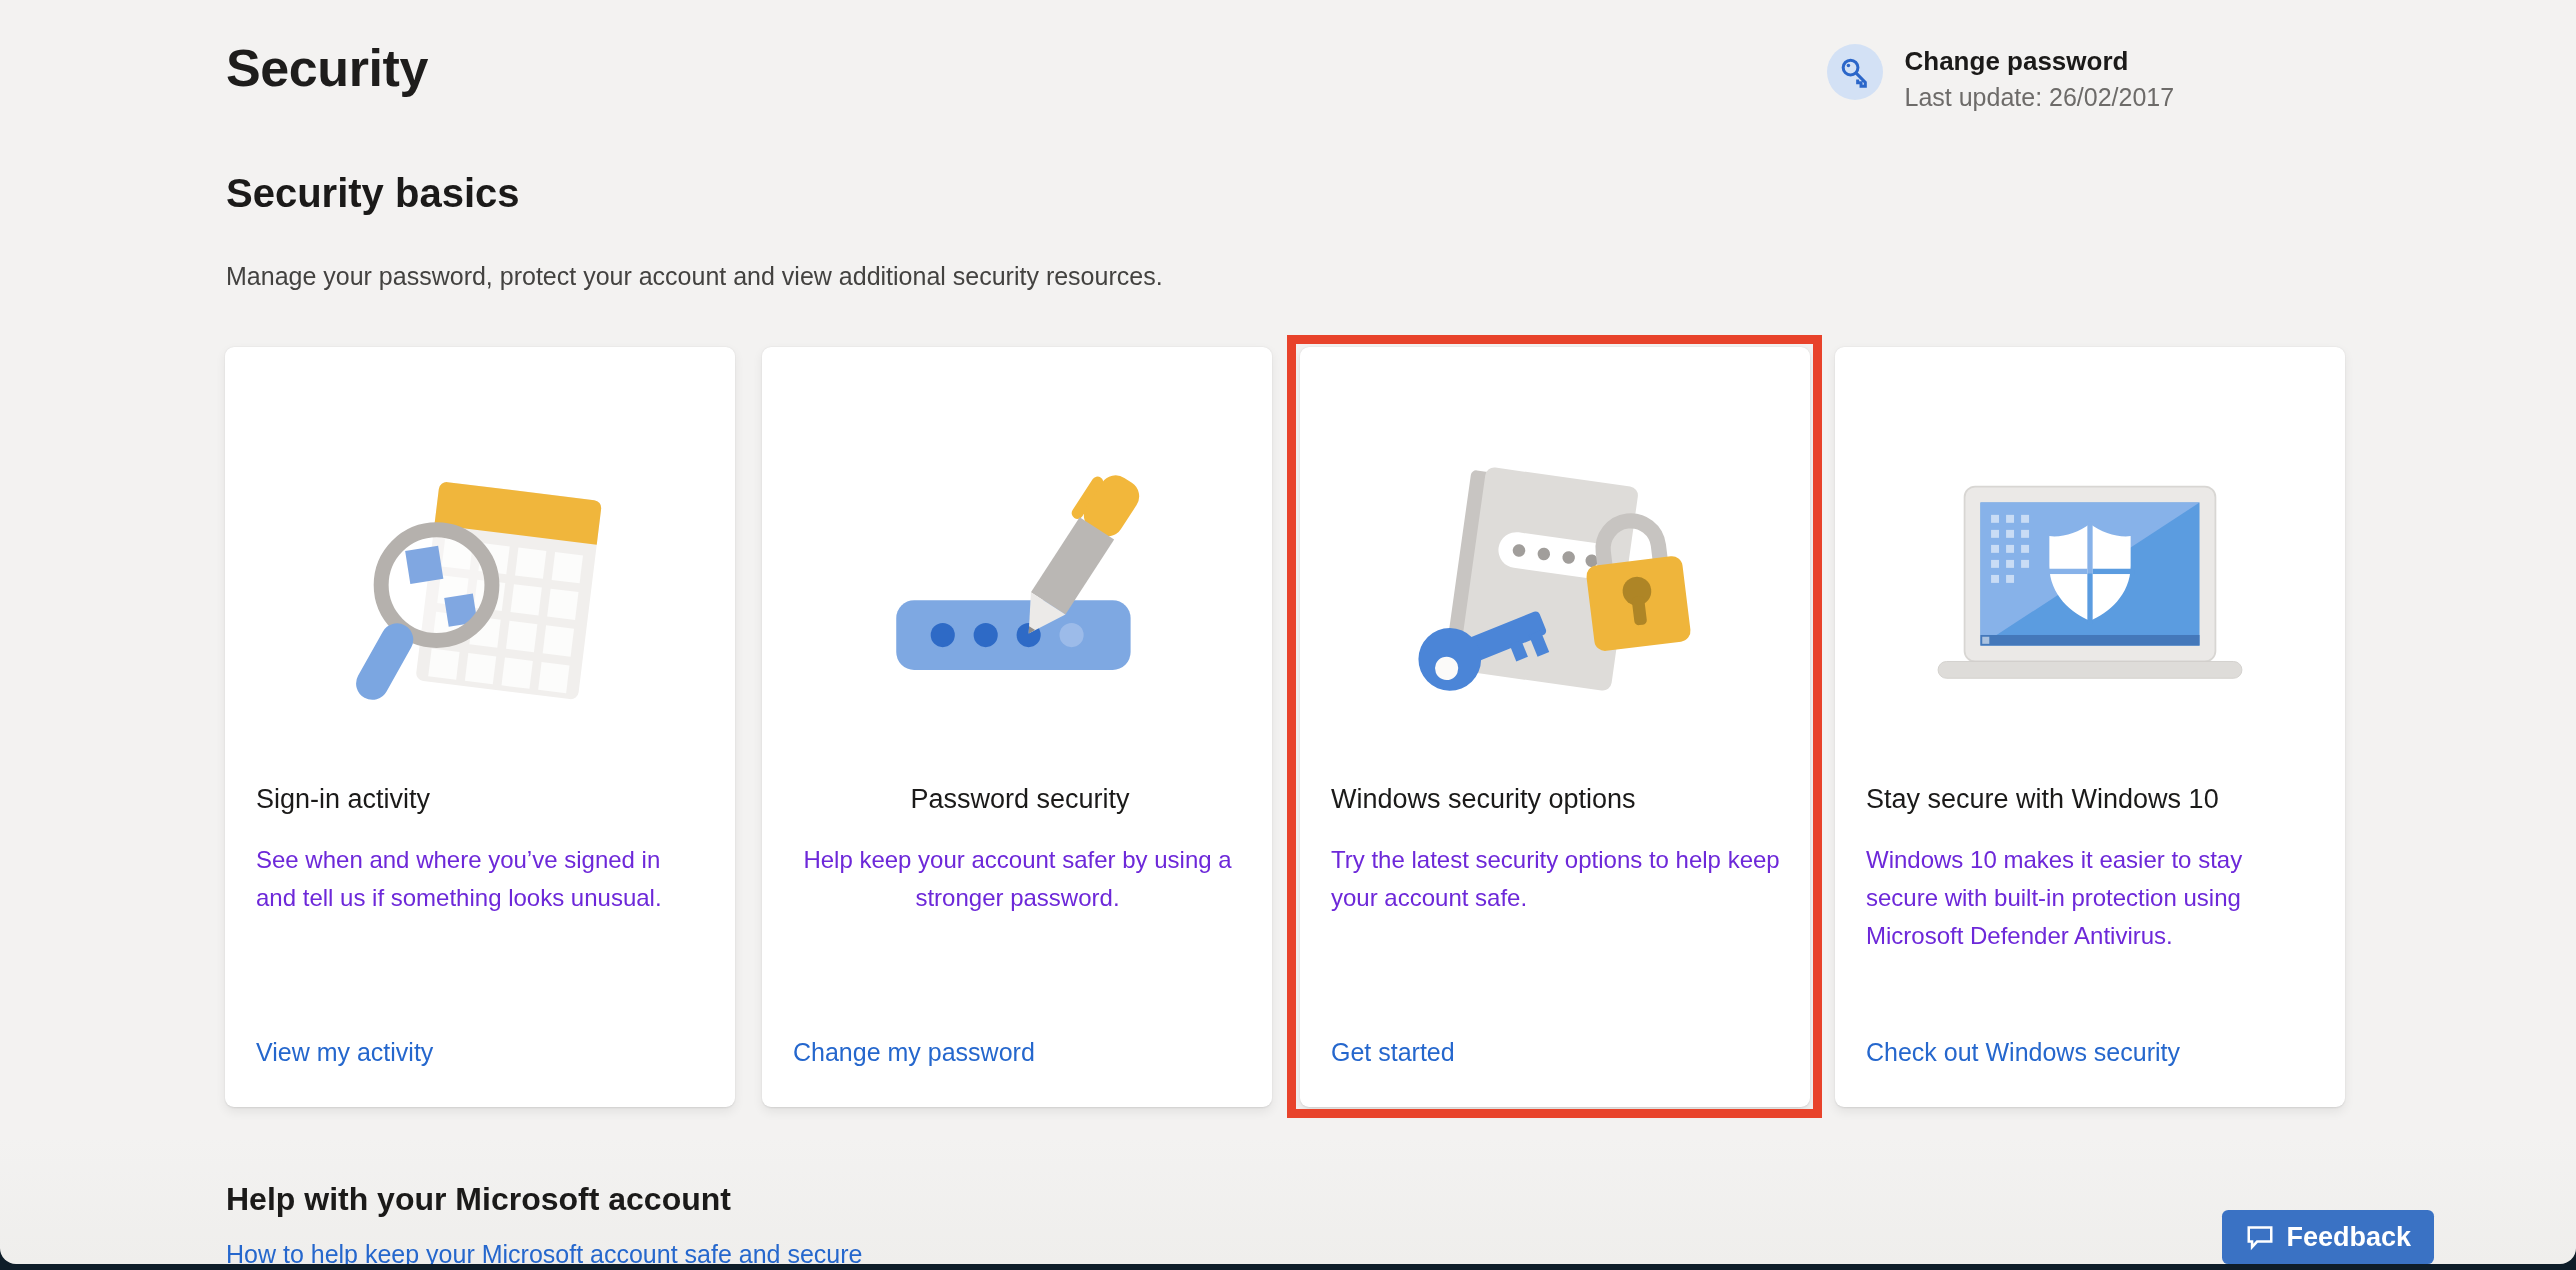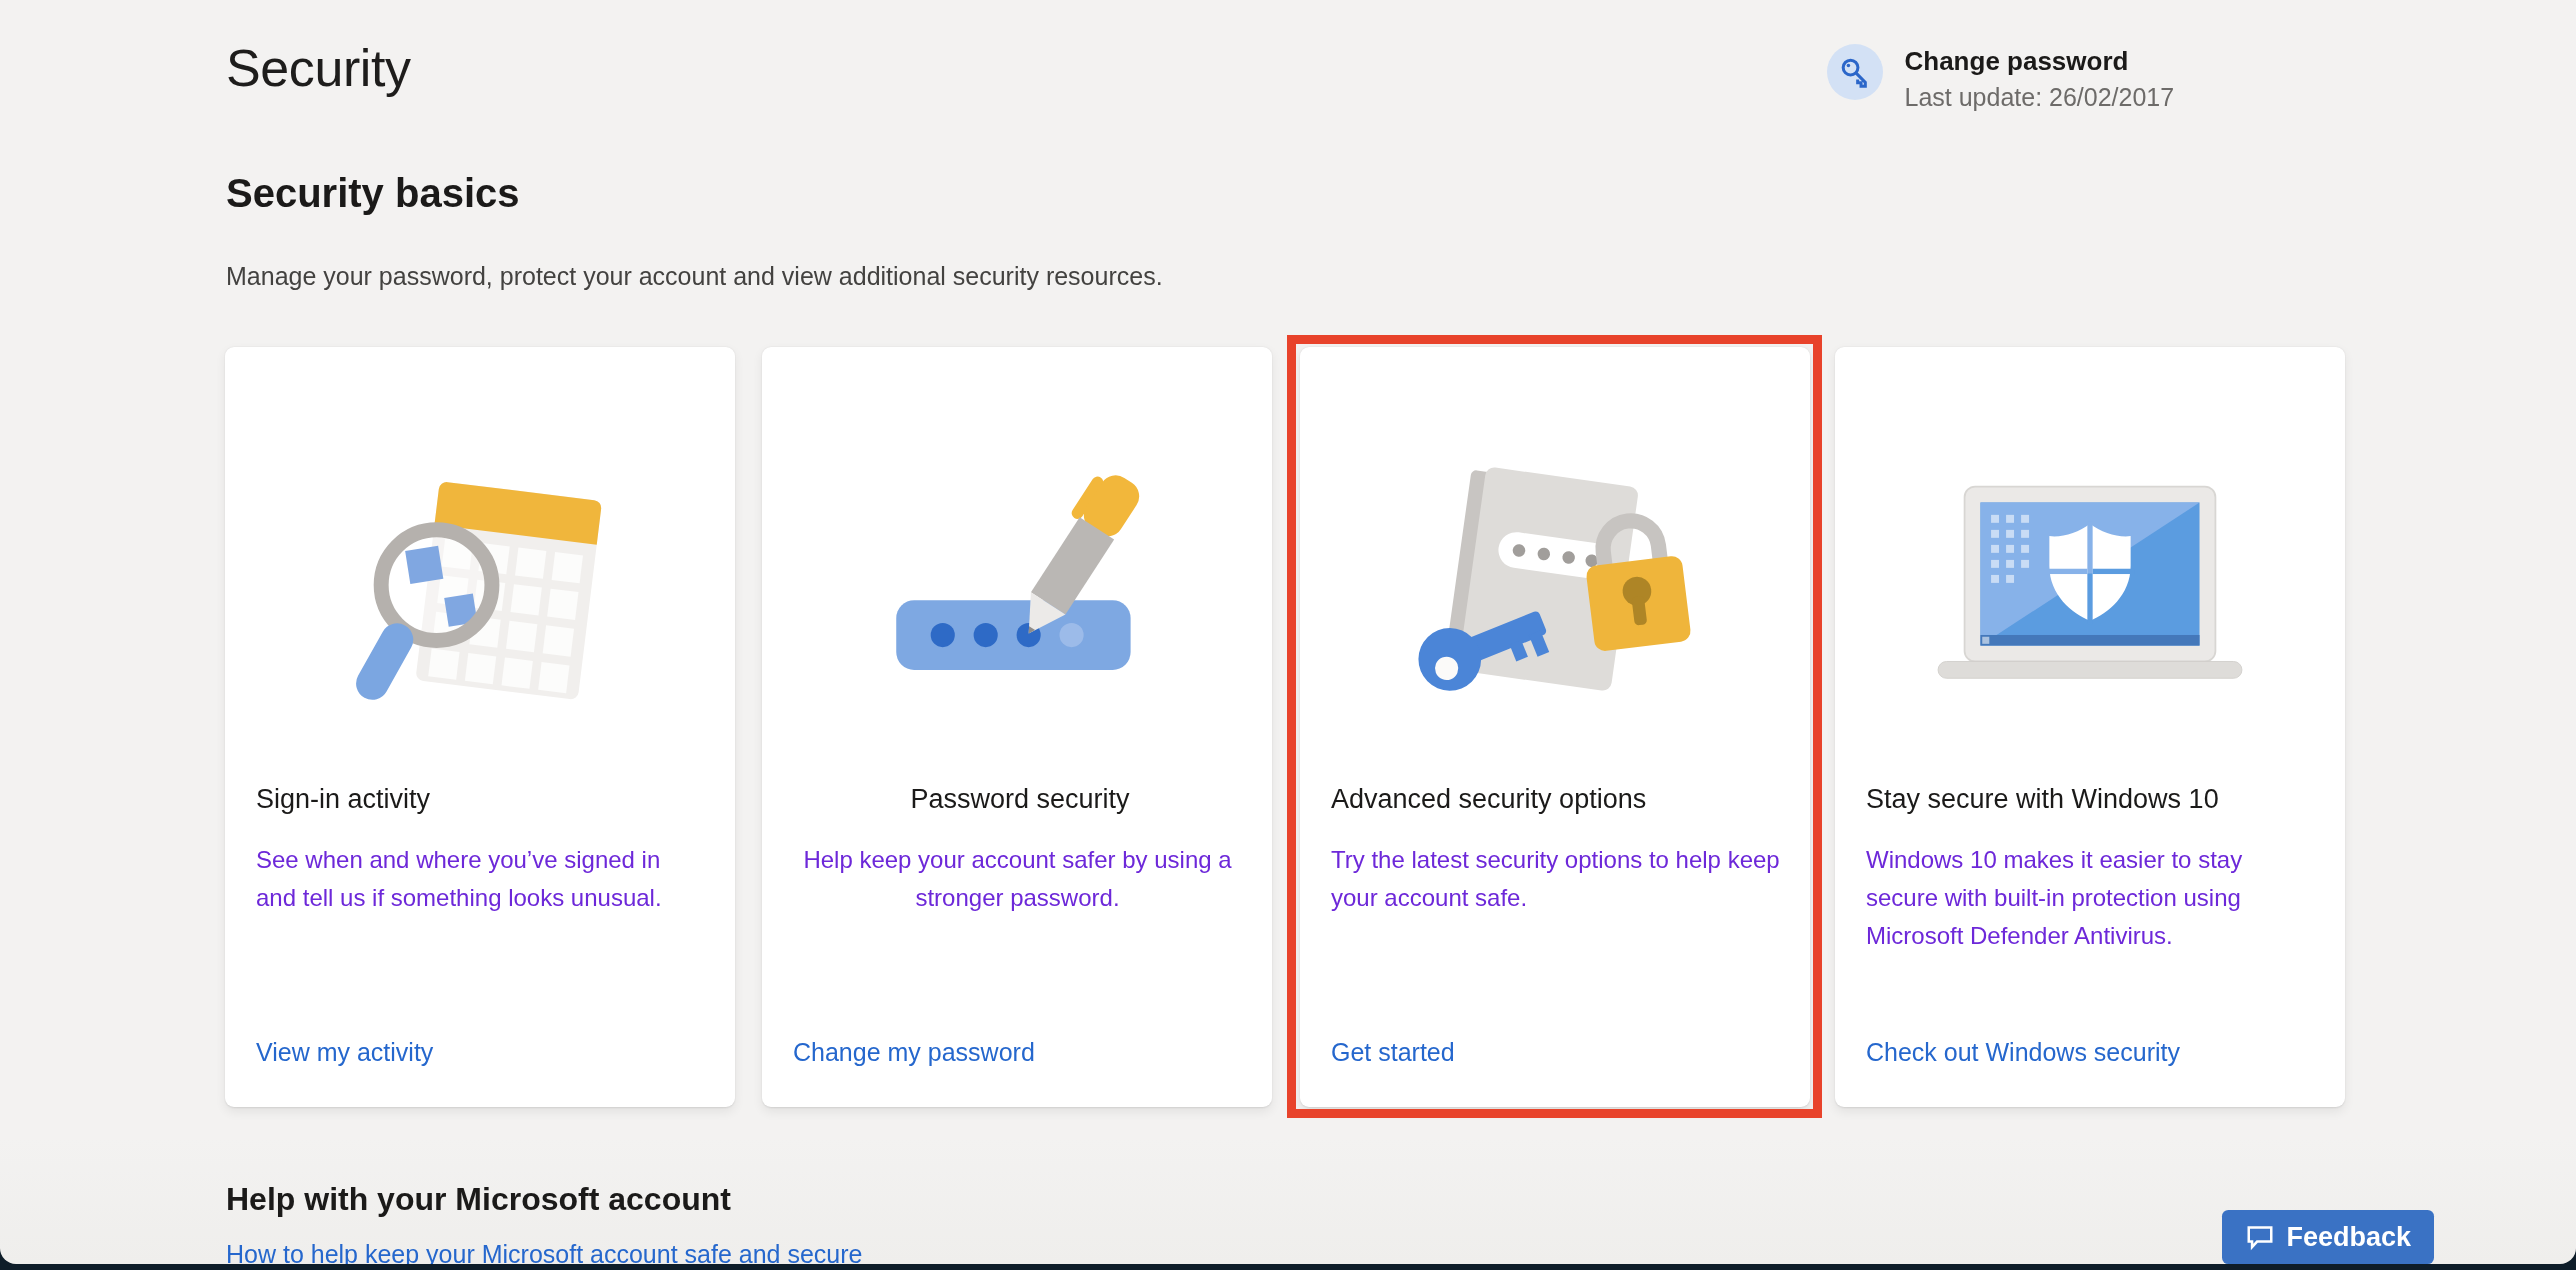--- a/index.html
+++ b/index.html
@@ -11,21 +11,21 @@
     overflow:hidden;
   }
   .page {
     position:absolute; left:0; top:0; width:2576px; height:1264px;
     background:linear-gradient(180deg,#f3f2f1 0%,#f3f2f1 90%,#efeeec 100%);
     border-radius:0 0 16px 16px;
     overflow:hidden;
   }
   .page-title {
     position:absolute; left:226px; top:38px;
-    font-size:52px; font-weight:400; color:#1e1d1c; letter-spacing:-0.4px;
+    font-size:52px; font-weight:700; color:#1e1d1c; letter-spacing:-0.4px;
   }
   .change-password {
     position:absolute; left:1827px; top:39px; display:flex; align-items:flex-start; cursor:pointer;
   }
   .cp-circle {
     width:56px; height:56px; border-radius:50%; background:#d3e1f5;
     display:flex; align-items:center; justify-content:center; margin-top:4.5px;
   }
   .cp-text { margin-left:21.5px;margin-top:7px; }
   .cp-title { font-size:26px; font-weight:700; color:#1b1a19; }
@@ -182,21 +182,21 @@
         </g>
         <g transform="rotate(-22 50 228)">
           <rect x="58" y="214" width="104" height="28" rx="5" fill="#4b85d7"></rect>
           <rect x="118" y="238" width="14" height="20" fill="#4b85d7"></rect>
           <rect x="142" y="236" width="14" height="26" fill="#4b85d7"></rect>
           <circle cx="50" cy="228" r="35" fill="#4b85d7"></circle>
           <circle cx="43" cy="236" r="13" fill="#fbfaf9"></circle>
         </g>
       </svg>
     </div>
-    <div class="card-title">Advanced security options</div>
+    <div class="card-title">Windows security options</div>
     <div class="card-desc">Try the latest security options to help keep your account safe.</div>
     <div class="card-link">Get started</div>
   </div>
 
   <div class="card" style="left:1835px;">
     <div class="card-icon-area">
       <svg width="318" height="219" viewBox="0 0 360 245">
         <rect x="38" y="6" width="284" height="198" rx="12" fill="#ebe9e7" stroke="#d8d6d3" stroke-width="2"></rect>
         <rect x="56" y="24" width="248" height="162" fill="#5b9ce0"></rect>
         <polygon points="56,186 56,24 304,24" fill="#87b2e9"></polygon>

